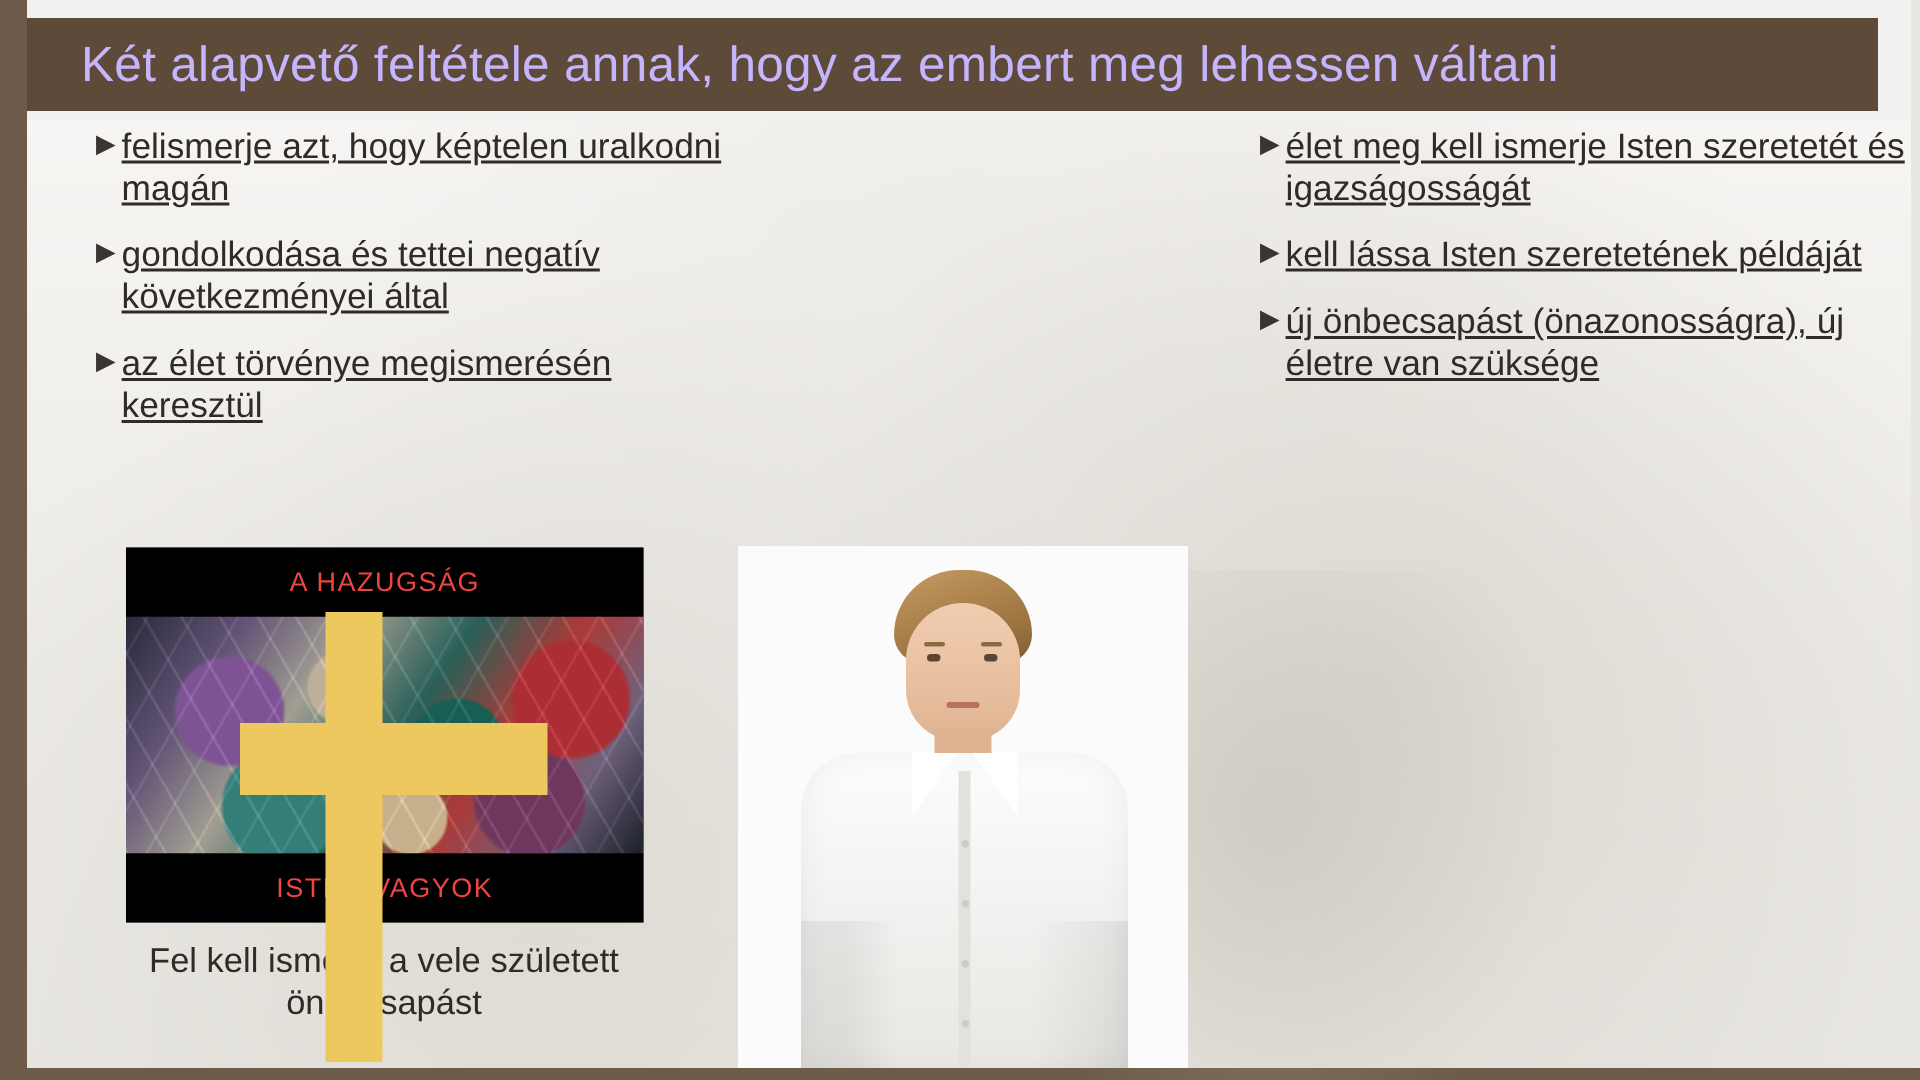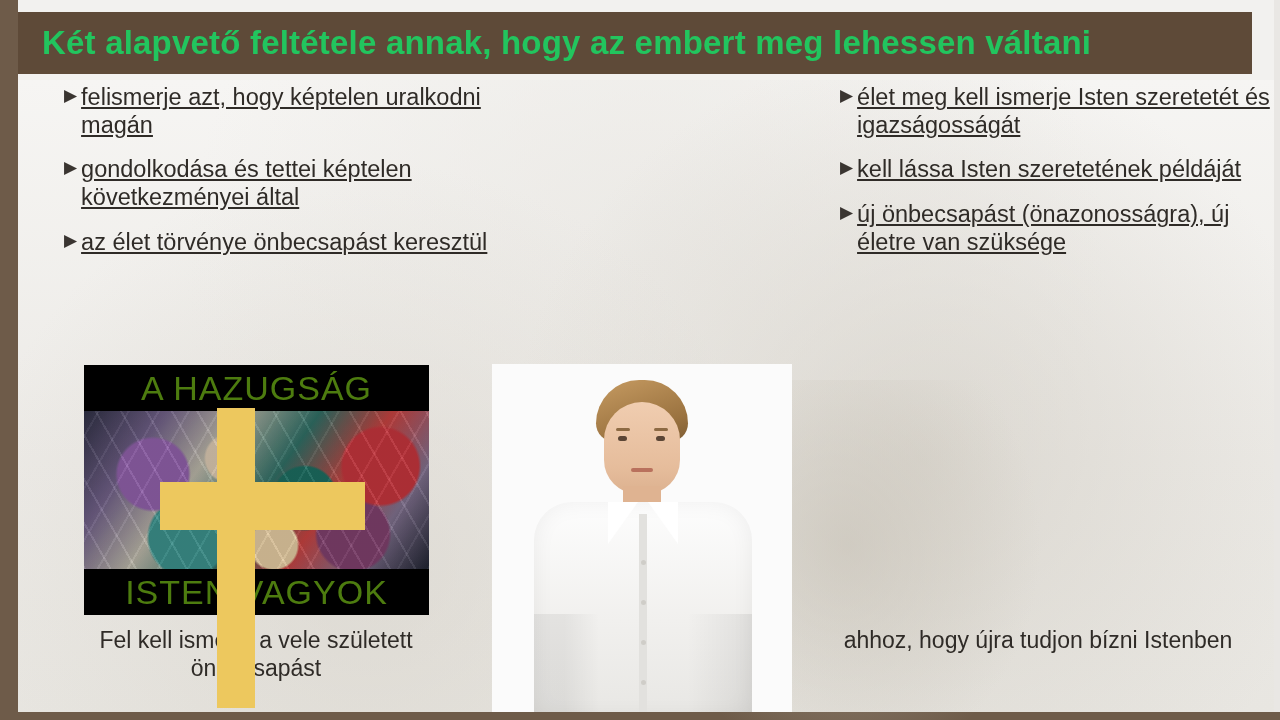--- a/index.html
+++ b/index.html
@@ -31,26 +31,27 @@
     position:absolute; left:620px; top:300px; width:420px; height:410px;
     background:radial-gradient(ellipse at 50% 40%, rgba(196,190,178,0.55) 0%, rgba(196,190,178,0) 65%);
   }
 
   
   .title-bar {
     position:absolute; left:18px; top:12px; width:1234px; height:62px;
     background:#5e4a38;
   }
   .title-bar .title {
-    color:#22c55e;
+    color:#c4b5fd;
     font-size:33px;
-    font-weight:700;
+    font-weight:400;
     letter-spacing:0.2px;
     padding:12px 0 0 24px;
     white-space:nowrap;
+    margin-left:12px;
   }
 
   
   .cols { position:absolute; left:18px; top:84px; width:1240px; height:250px; }
   .col { position:absolute; top:0; width:430px; }
   .col-left { left:46px; }
   .col-right { left:822px; }
   ul { list-style:none; }
   li {
     display:flex;
@@ -73,23 +74,23 @@
   .media { position:absolute; left:18px; top:355px; width:1240px; height:357px; }
 
   .honesty-card {
     position:absolute; left:66px; top:10px; width:345px; height:250px;
     background:#000;
     overflow:hidden;
   }
   .honesty-top, .honesty-bottom {
     position:absolute; left:0; width:345px; height:46px;
     background:#000;
-    color:#4d7c0f;
+    color:#ef4444;
     display:flex; align-items:center; justify-content:center;
-    font-size:34px; letter-spacing:1px;
+    font-size:18px; letter-spacing:1px;
     z-index:3;
   }
   .honesty-top { top:0; }
   .honesty-bottom { bottom:0; }
   .mosaic {
     position:absolute; left:0; top:46px; width:345px; height:158px;
     background:
       radial-gradient(circle at 20% 40%, #8e5fa8 0 12%, rgba(0,0,0,0) 13%),
       radial-gradient(circle at 42% 30%, #d9c7b0 0 10%, rgba(0,0,0,0) 11%),
       radial-gradient(circle at 64% 55%, #1c6b5f 0 13%, rgba(0,0,0,0) 14%),
@@ -184,25 +185,25 @@
 
   <div class="cols">
     <div class="col col-left">
       <ul>
         <li>
           <span class="tri">▶</span>
           <span class="txt">felismerje azt, hogy képtelen uralkodni magán</span>
         </li>
         <li>
           <span class="tri">▶</span>
-          <span class="txt">gondolkodása és tettei képtelen következményei által</span>
-        </li>
-        <li>
-          <span class="tri">▶</span>
-          <span class="txt">az élet törvénye önbecsapást keresztül</span>
+          <span class="txt">gondolkodása és tettei negatív következményei által</span>
+        </li>
+        <li>
+          <span class="tri">▶</span>
+          <span class="txt">az élet törvénye megismerésén keresztül</span>
         </li>
       </ul>
     </div>
 
     <div class="col col-right">
       <ul>
         <li>
           <span class="tri">▶</span>
           <span class="txt">élet meg kell ismerje Isten szeretetét és igazságosságát</span>
         </li>
@@ -240,19 +241,18 @@
       <div class="p-collar-r"></div>
       <div class="p-placket"></div>
       <div class="p-btn" style="top:196px"></div>
       <div class="p-btn" style="top:236px"></div>
       <div class="p-btn" style="top:276px"></div>
       <div class="p-btn" style="top:316px"></div>
       <div class="p-shadow"></div>
     </div>
 
     <div class="caption caption-left">Fel kell ismerje a vele született önbecsapást</div>
-    <div class="caption caption-right">ahhoz, hogy újra tudjon bízni Istenben</div>
   </div>
 
   <div class="cross cross-v"></div>
   <div class="cross cross-h"></div>
 
 </div>
 
 </body></html>

